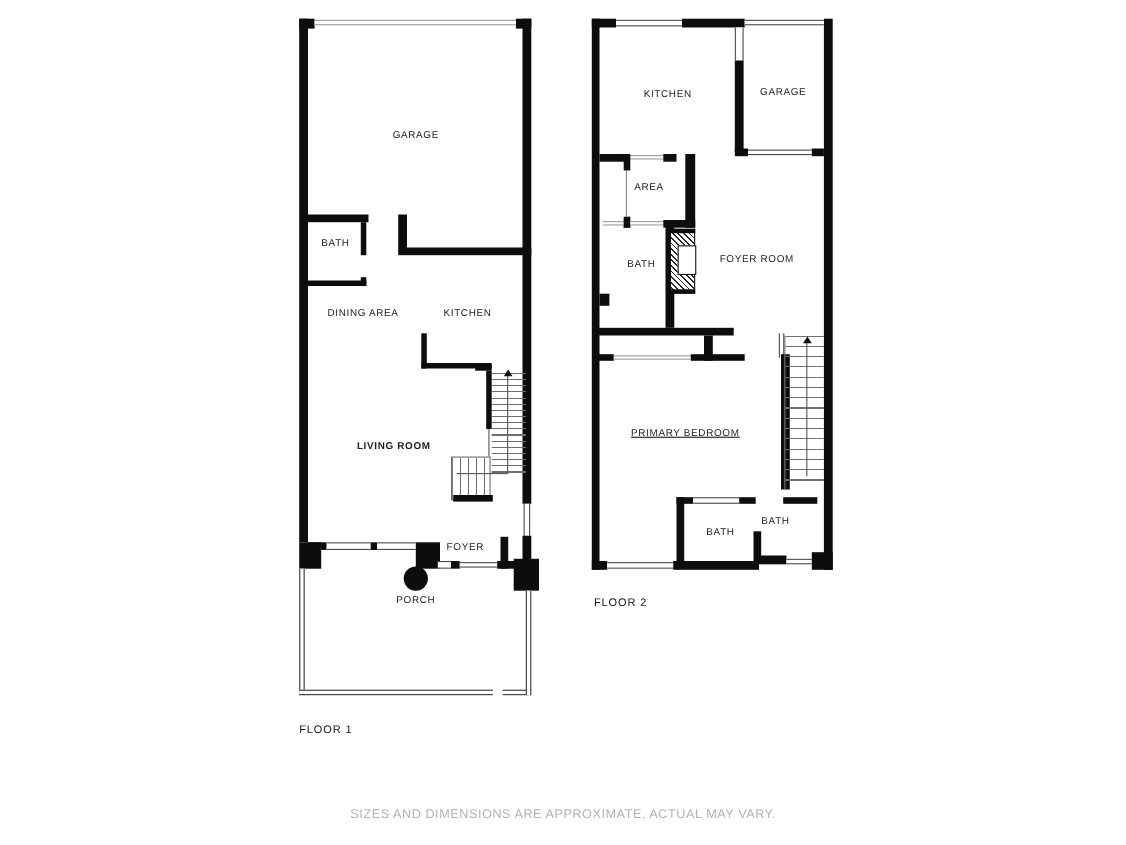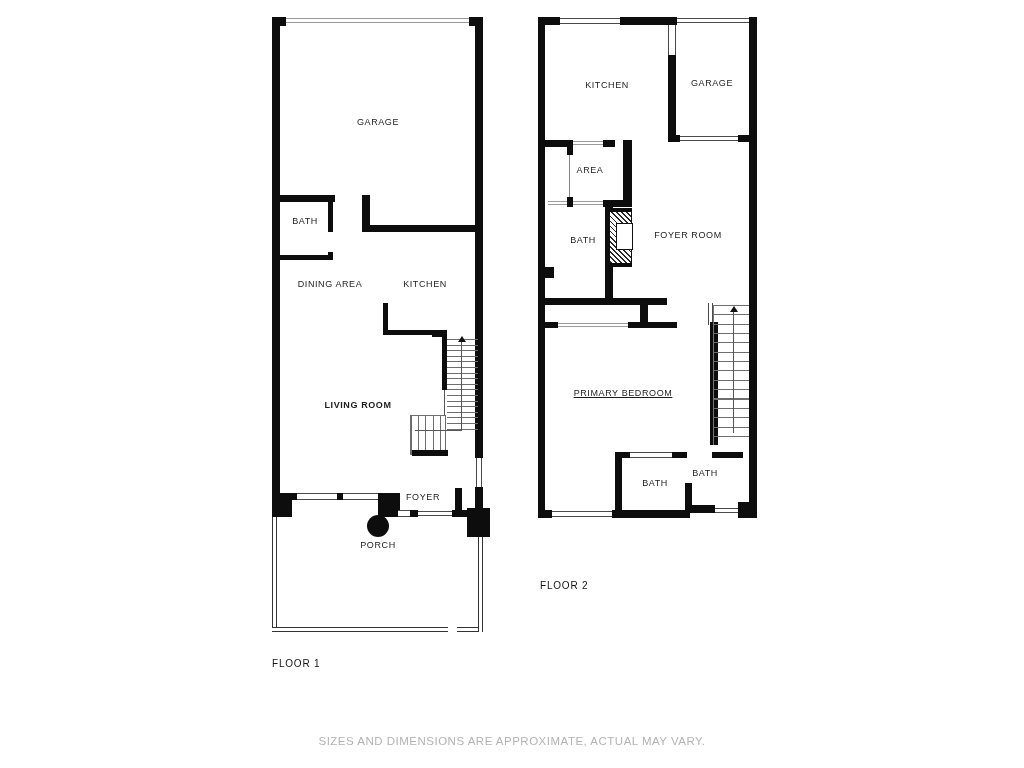--- a/index.html
+++ b/index.html
@@ -172,16 +172,16 @@
   <div class="abs wall" style="left:738px;top:502px;width:19px;height:16px;"></div>
 
   <div class="room-label" style="left:607px;top:85px;">KITCHEN</div>
   <div class="room-label" style="left:712px;top:83px;">GARAGE</div>
   <div class="room-label" style="left:590px;top:170px;">AREA</div>
   <div class="room-label" style="left:583px;top:240px;">BATH</div>
   <div class="room-label" style="left:688px;top:235px;">FOYER ROOM</div>
   <div class="room-label" style="left:623px;top:393px;text-decoration:underline;">PRIMARY BEDROOM</div>
   <div class="room-label" style="left:655px;top:483px;">BATH</div>
   <div class="room-label" style="left:705px;top:473px;">BATH</div>
-  <div class="floor-label" style="left:540px;top:543px;margin-top:37px;">FLOOR 2</div>
+  <div class="floor-label" style="left:540px;top:543px;">FLOOR 2</div>
 </div>
 
 <div class="disclaimer">SIZES AND DIMENSIONS ARE APPROXIMATE, ACTUAL MAY VARY.</div>
 
 </body></html>

